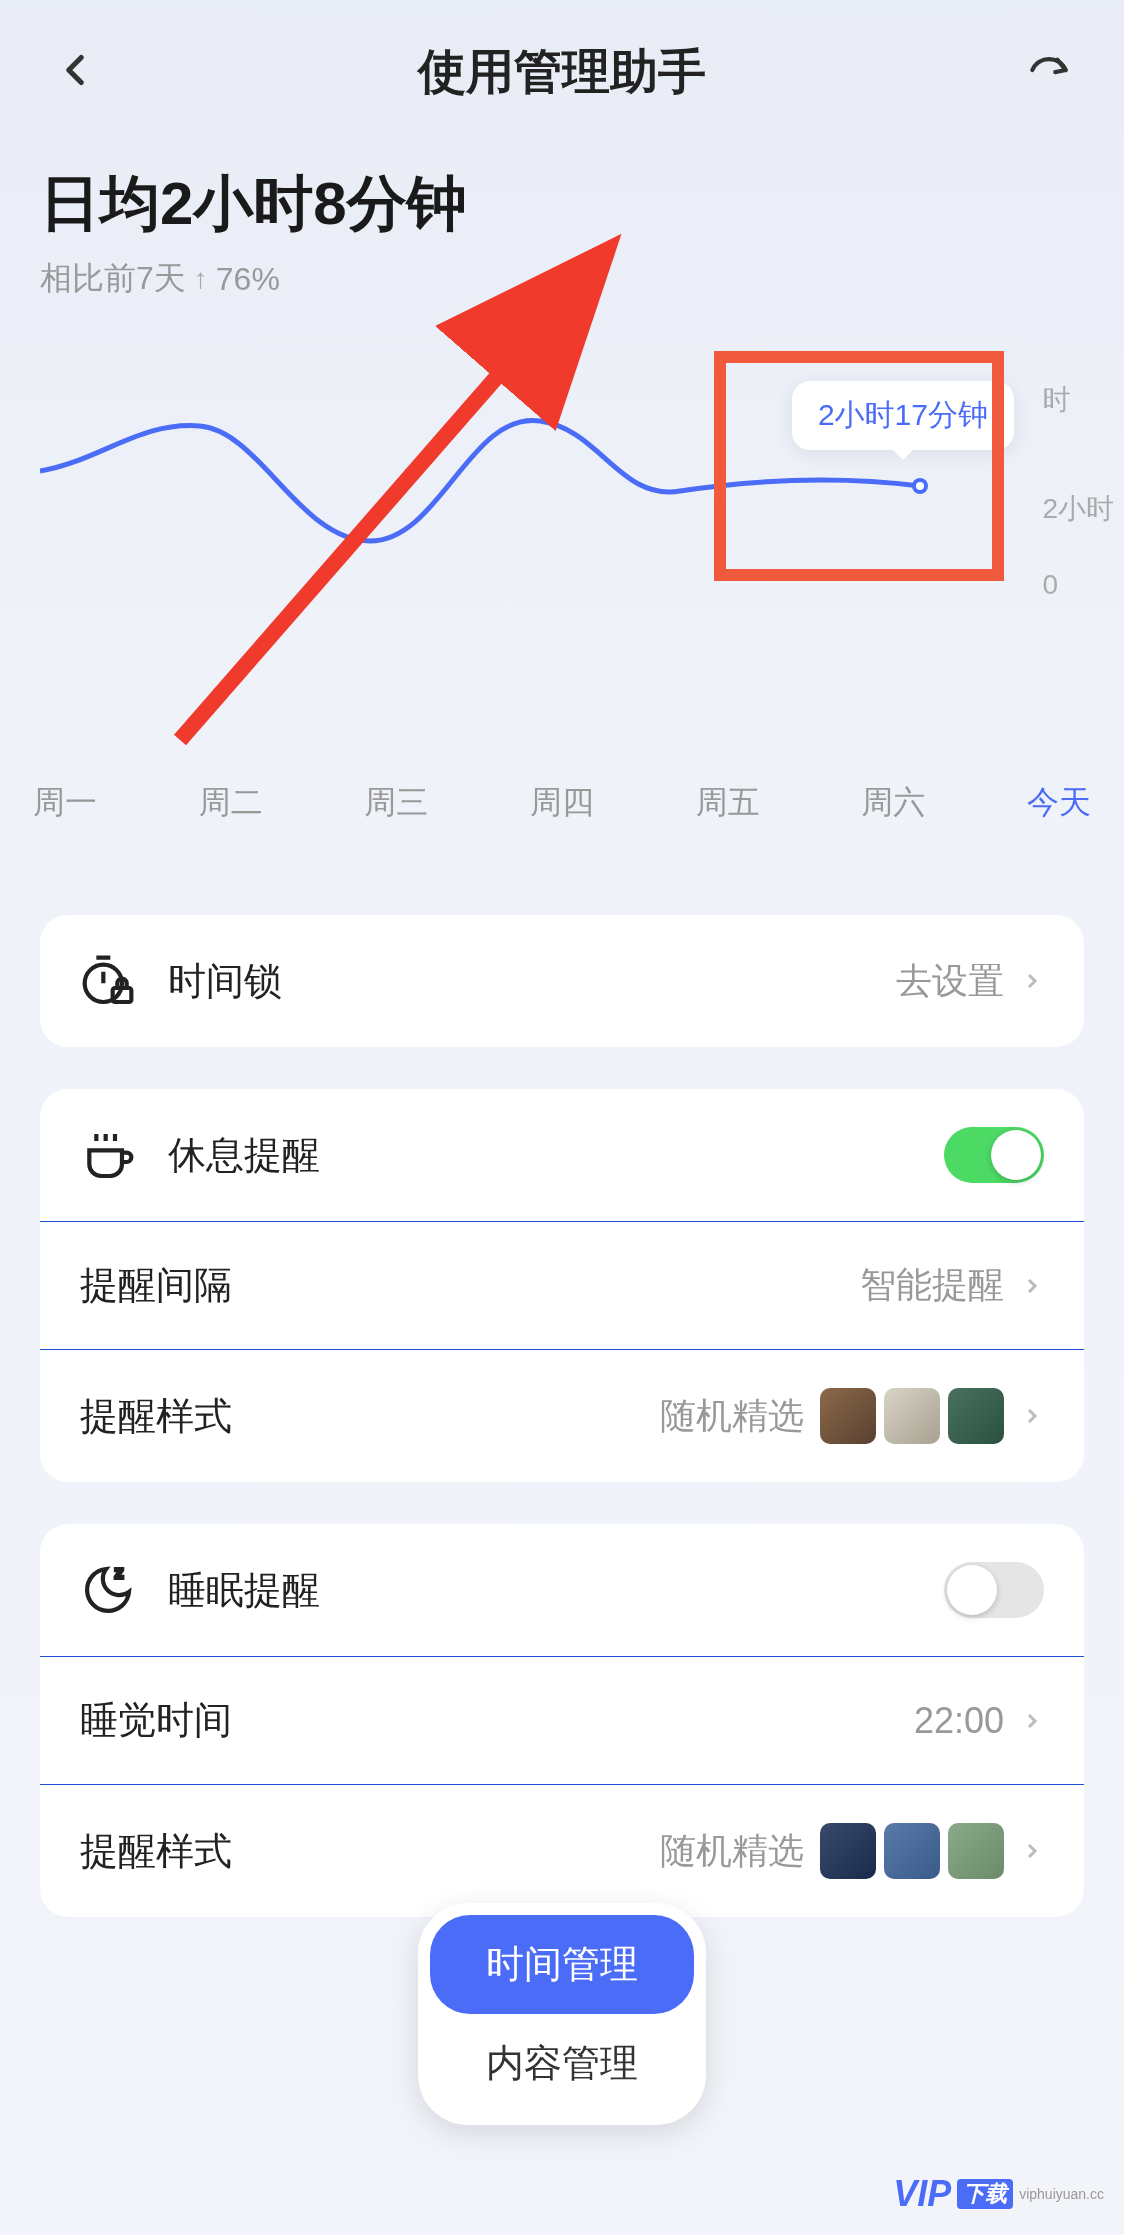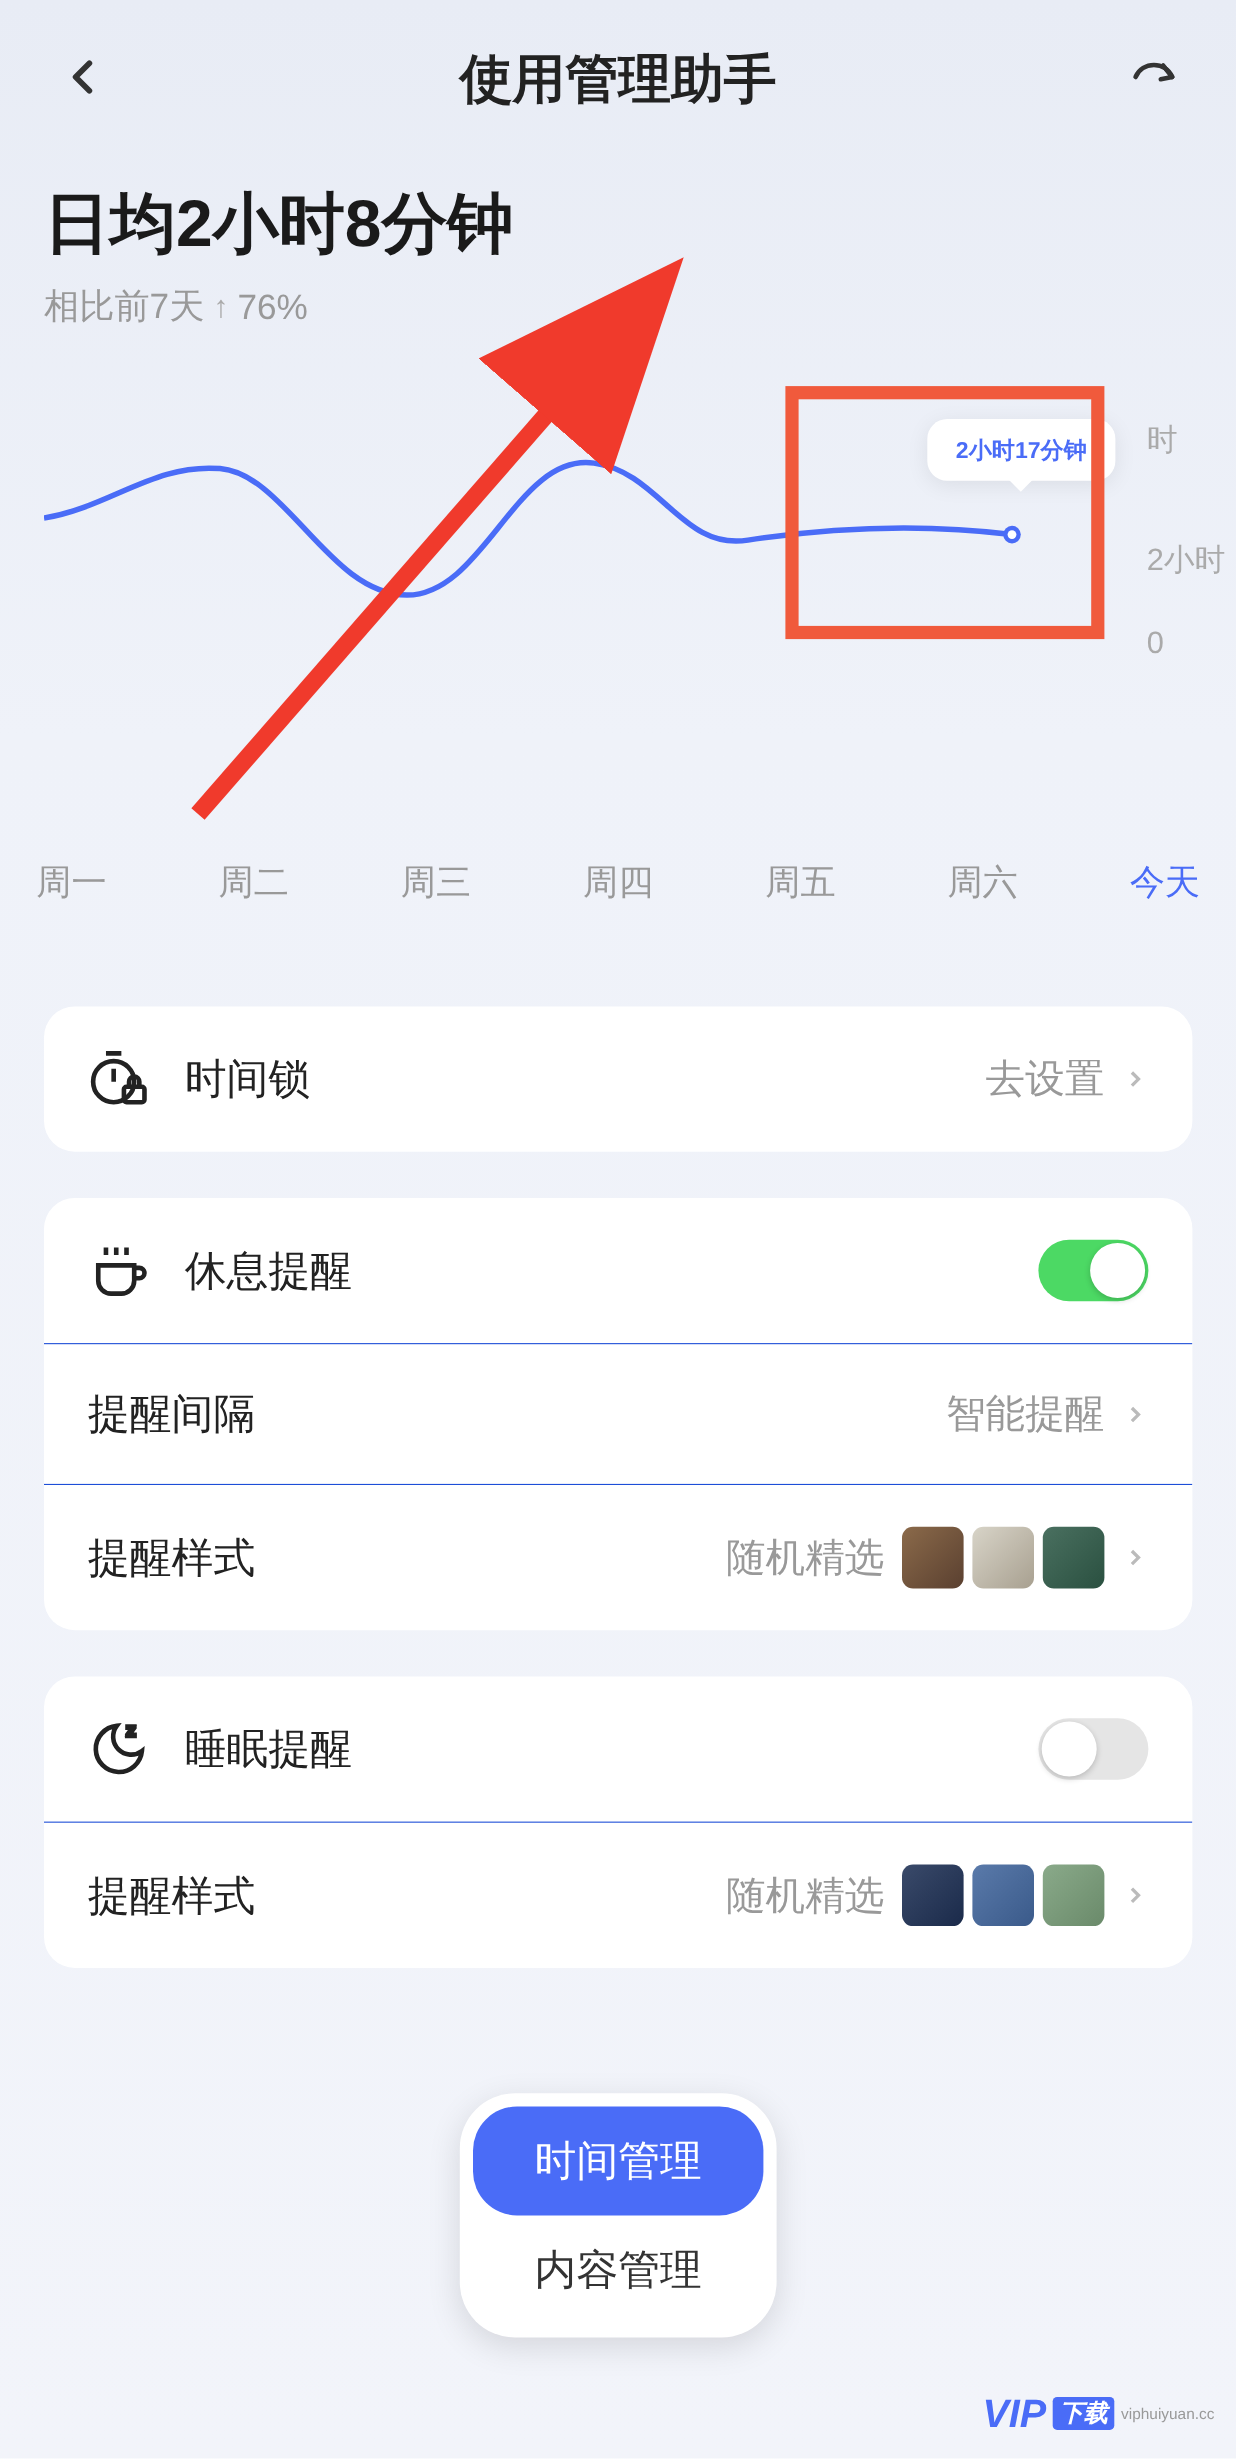--- a/index.html
+++ b/index.html
@@ -13,21 +13,21 @@
     .avg-time { font-size: 60px; font-weight: 700; color: #1a1a1a; margin-bottom: 12px; }
     .compare { font-size: 32px; color: #999; display: flex; align-items: center; gap: 8px; }
     .arrow-up { color: #aaa; font-size: 28px; }
     
     .chart-area { position: relative; height: 420px; padding: 0 40px; margin-top: 20px; }
     .chart-svg { width: 100%; height: 260px; }
     .y-labels { position: absolute; right: 10px; top: 0; height: 260px; display: flex; flex-direction: column; justify-content: space-between; font-size: 28px; color: #aaa; }
     .y-top { margin-top: 40px; }
     .y-mid { margin-top: 30px; }
     .y-bot { margin-bottom: 0; }
-    .tooltip-box { position: absolute; top: 40px; right: 110px; background: #fff; border-radius: 18px; padding: 14px 26px; font-size: 21px; font-weight: 700; color: #4a6cf7; box-shadow: 0 4px 20px rgba(0,0,0,0.08); }
+    .tooltip-box { position: absolute; top: 40px; right: 110px; background: #fff; border-radius: 18px; padding: 14px 26px; font-size: 30px; font-weight: 400; color: #4a6cf7; box-shadow: 0 4px 20px rgba(0,0,0,0.08); }
     .tooltip-box::after { content: ''; position: absolute; bottom: -10px; left: 50%; transform: translateX(-50%); border-left: 12px solid transparent; border-right: 12px solid transparent; border-top: 12px solid #fff; }
     .highlight-box { position: absolute; top: 10px; right: 120px; width: 290px; height: 230px; border: 12px solid #f05a3c; pointer-events: none; }
     .red-arrow-svg { position: absolute; top: 200px; left: 160px; width: 480px; height: 560px; pointer-events: none; }
     .x-labels { display: flex; justify-content: space-between; padding: 0 33px; margin-top: 20px; font-size: 32px; color: #999; }
     .x-labels .today { color: #4a6cf7; font-weight: 500; }
     
     .cards { padding: 0 40px; margin-top: 90px; }
     .card { background: #fff; border-radius: 28px; margin-bottom: 42px; overflow: hidden; }
     .row { display: flex; align-items: center; padding: 38px 40px; min-height: 120px; }
     .row + .row { border-top: 1px solid #1d4ed8; }
@@ -186,20 +186,27 @@
             <path d="M21 12.8A9 9 0 1 1 11.2 3a7 7 0 0 0 9.8 9.8z"></path>
             <text x="15" y="7" font-size="7" fill="#222">z</text>
           </svg>
       </div>
       <div class="row-label">睡眠提醒</div>
       <div class="toggle off">
           <div class="knob"></div>
         </div>
     </div>
     <div class="row">
+      <div class="row-label">睡觉时间</div>
+      <div class="row-value">22:00</div>
+      <svg class="chevron" viewBox="0 0 24 24" fill="none" stroke="#bbb" stroke-width="3">
+          <polyline points="9 18 15 12 9 6"></polyline>
+        </svg>
+    </div>
+    <div class="row">
       <div class="row-label">提醒样式</div>
       <div class="row-value">随机精选</div>
       <div class="thumbs">
         <div class="thumb t4"></div>
         <div class="thumb t5"></div>
         <div class="thumb t6"></div>
       </div>
       <svg class="chevron" viewBox="0 0 24 24" fill="none" stroke="#bbb" stroke-width="3">
           <polyline points="9 18 15 12 9 6"></polyline>
         </svg>

